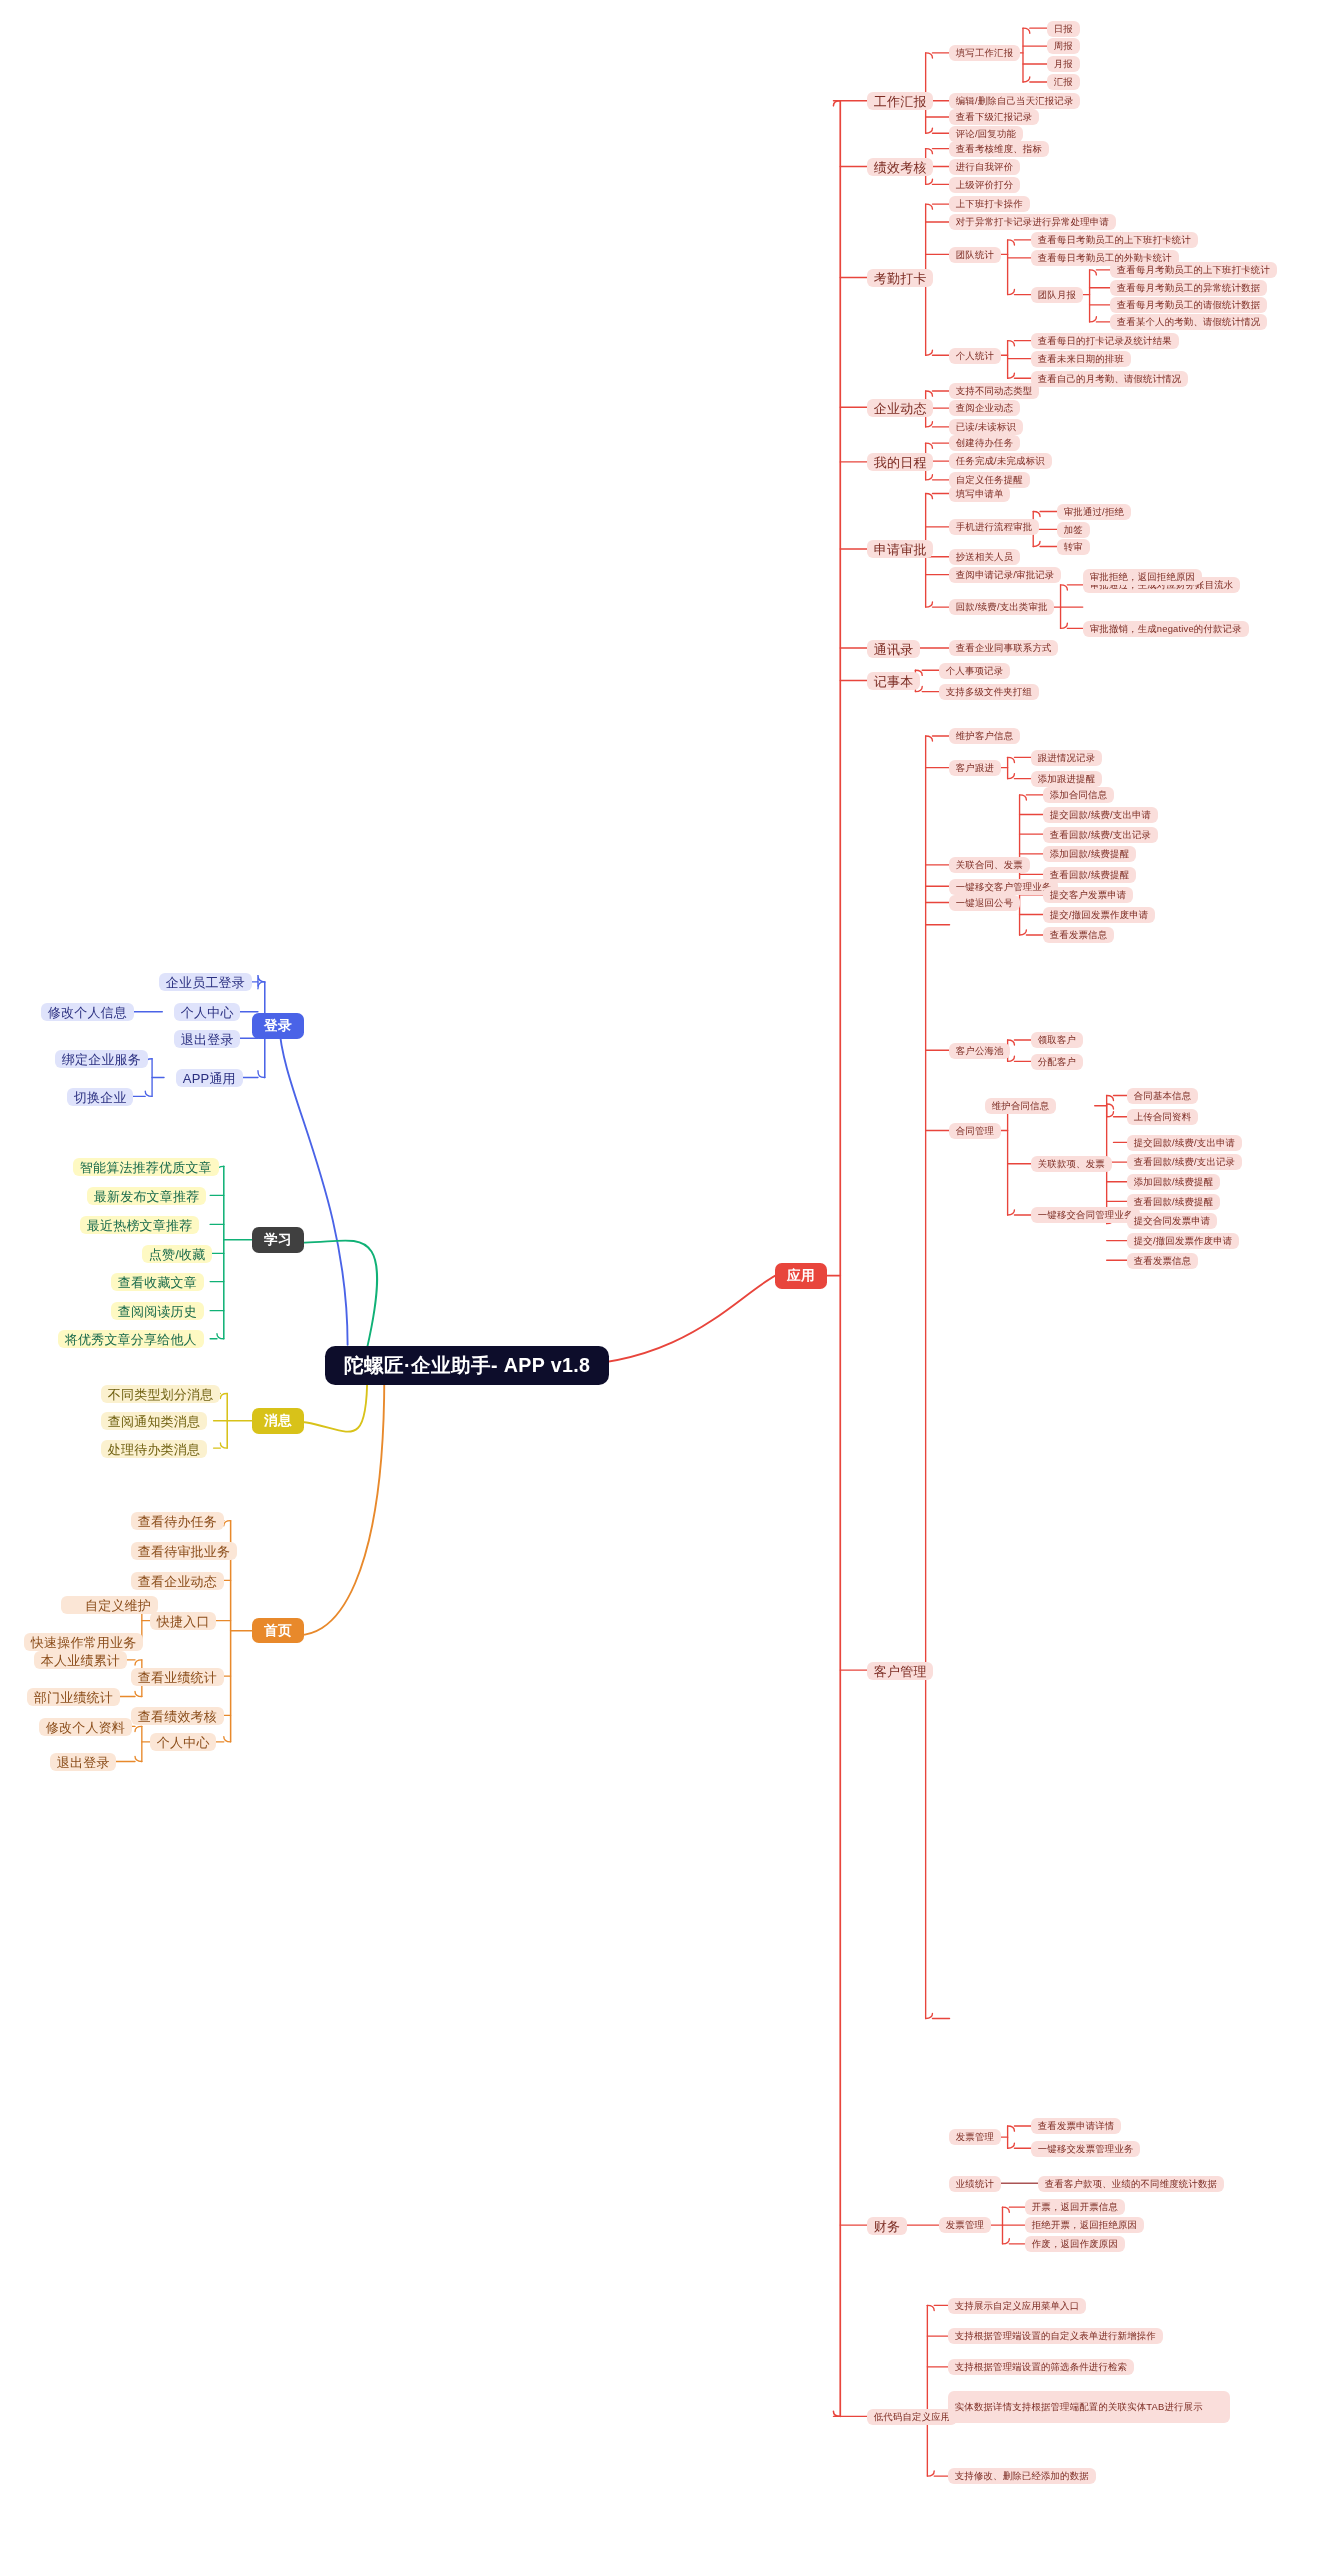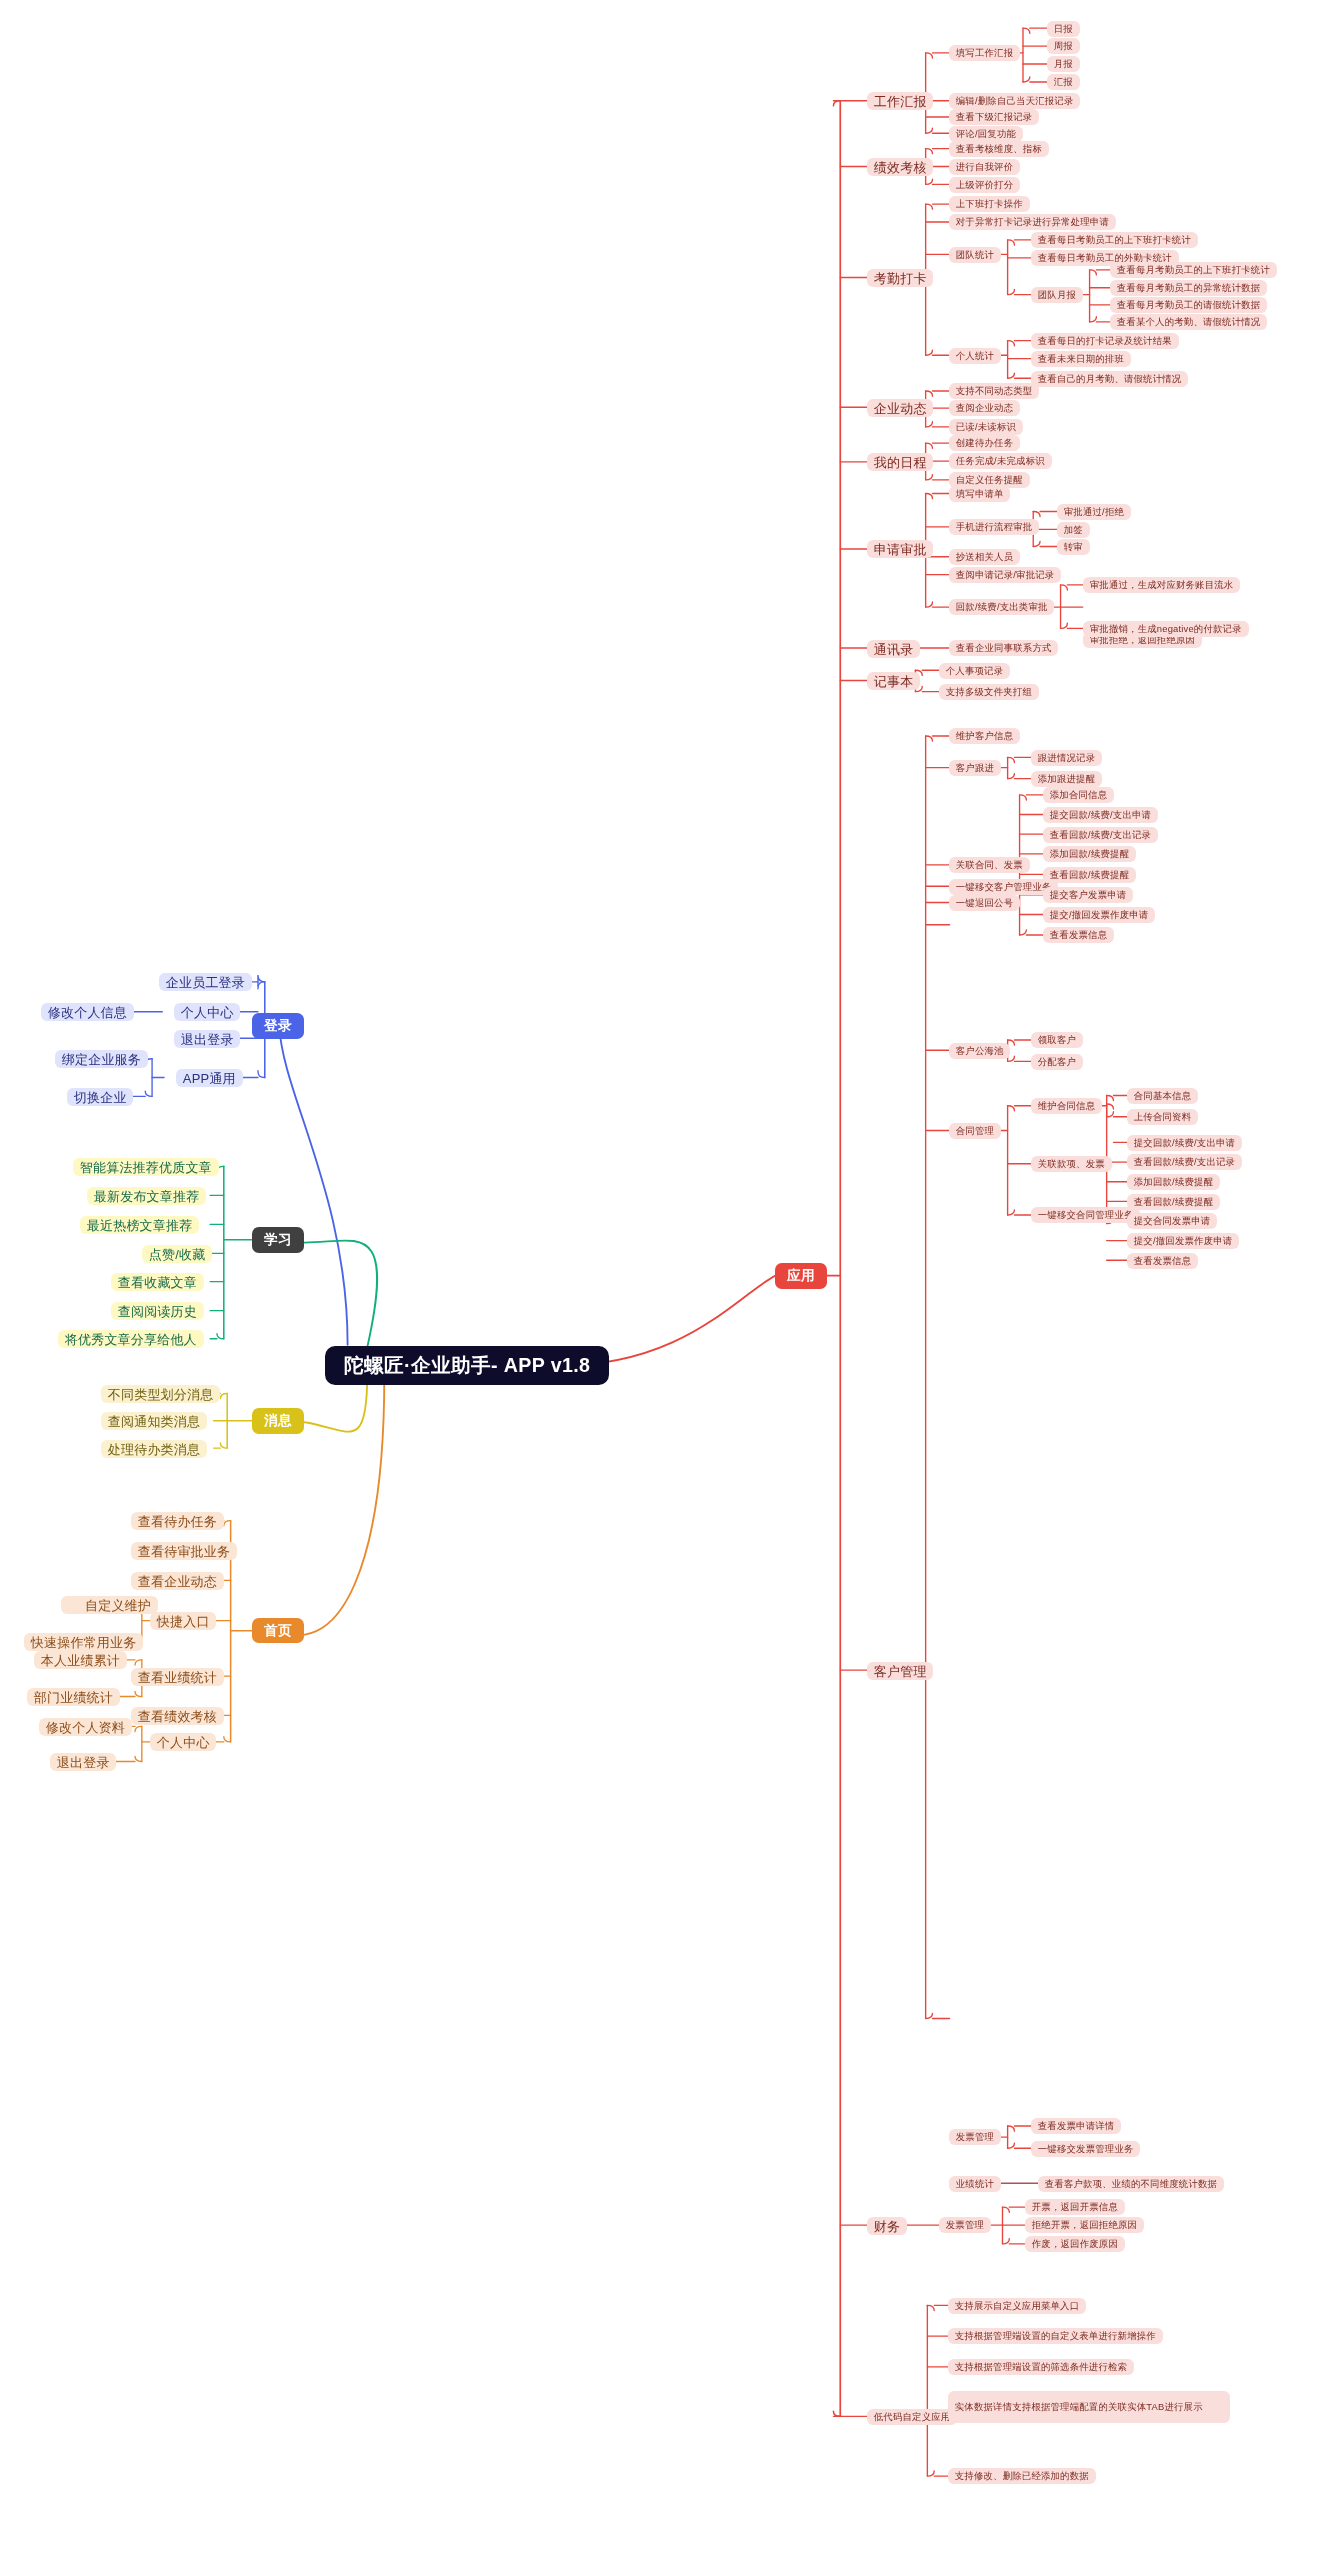--- a/index.html
+++ b/index.html
@@ -472,21 +472,21 @@
 
   <div class="node n-red sz-11" style="left:949px; top:486px;">填写申请单</div>
   <div class="node n-red sz-11" style="left:949px; top:519px;">手机进行流程审批</div>
   <div class="node n-red sz-11" style="left:949px; top:549px;">抄送相关人员</div>
   <div class="node n-red sz-11" style="left:949px; top:567px;">查阅申请记录/审批记录</div>
   <div class="node n-red sz-11" style="left:949px; top:599px;">回款/续费/支出类审批</div>
   <div class="node n-red sz-11" style="left:1057px; top:504px;">审批通过/拒绝</div>
   <div class="node n-red sz-11" style="left:1057px; top:522px;">加签</div>
   <div class="node n-red sz-11" style="left:1057px; top:539px;">转审</div>
   <div class="node n-red sz-11" style="left:1083px; top:577px;">审批通过，生成对应财务账目流水</div>
-  <div class="node n-red sz-11" style="left:1083px; top:632px;border-radius:6px;">审批拒绝，返回拒绝原因</div>
+  <div class="node n-red sz-11" style="left:1083px; top:569px;border-radius:6px;">审批拒绝，返回拒绝原因</div>
   <div class="node n-red sz-11" style="left:1083px; top:621px;">审批撤销，生成negative的付款记录</div>
 
   <div class="node n-red sz-11" style="left:949px; top:640px;">查看企业同事联系方式</div>
   <div class="node n-red sz-11" style="left:939px; top:663px;">个人事项记录</div>
   <div class="node n-red sz-11" style="left:939px; top:684px;">支持多级文件夹打组</div>
 
   <div class="node n-red sz-11" style="left:949px; top:728px;">维护客户信息</div>
   <div class="node n-red sz-11" style="left:949px; top:760px;">客户跟进</div>
   <div class="node n-red sz-11" style="left:949px; top:857px;">关联合同、发票</div>
   <div class="node n-red sz-11" style="left:949px; top:879px;">一键移交客户管理业务</div>
@@ -504,21 +504,21 @@
   <div class="node n-red sz-11" style="left:1043px; top:827px;">查看回款/续费/支出记录</div>
   <div class="node n-red sz-11" style="left:1043px; top:846px;">添加回款/续费提醒</div>
   <div class="node n-red sz-11" style="left:1043px; top:867px;">查看回款/续费提醒</div>
   <div class="node n-red sz-11" style="left:1043px; top:887px;">提交客户发票申请</div>
   <div class="node n-red sz-11" style="left:1043px; top:907px;">提交/撤回发票作废申请</div>
   <div class="node n-red sz-11" style="left:1043px; top:927px;">查看发票信息</div>
 
   <div class="node n-red sz-11" style="left:1031px; top:1032px;">领取客户</div>
   <div class="node n-red sz-11" style="left:1031px; top:1054px;">分配客户</div>
 
-  <div class="node n-red sz-11" style="left:1031px; top:1098px;">维护合同信息</div>
+  <div class="node n-red sz-11" style="left:985px; top:1098px;">维护合同信息</div>
   <div class="node n-red sz-11" style="left:1031px; top:1156px;">关联款项、发票</div>
   <div class="node n-red sz-11" style="left:1031px; top:1207px;">一键移交合同管理业务</div>
   <div class="node n-red sz-11" style="left:1127px; top:1088px;">合同基本信息</div>
   <div class="node n-red sz-11" style="left:1127px; top:1109px;">上传合同资料</div>
   <div class="node n-red sz-11" style="left:1127px; top:1135px;">提交回款/续费/支出申请</div>
   <div class="node n-red sz-11" style="left:1127px; top:1154px;">查看回款/续费/支出记录</div>
   <div class="node n-red sz-11" style="left:1127px; top:1174px;">添加回款/续费提醒</div>
   <div class="node n-red sz-11" style="left:1127px; top:1194px;">查看回款/续费提醒</div>
   <div class="node n-red sz-11" style="left:1127px; top:1213px;">提交合同发票申请</div>
   <div class="node n-red sz-11" style="left:1127px; top:1233px;">提交/撤回发票作废申请</div>

